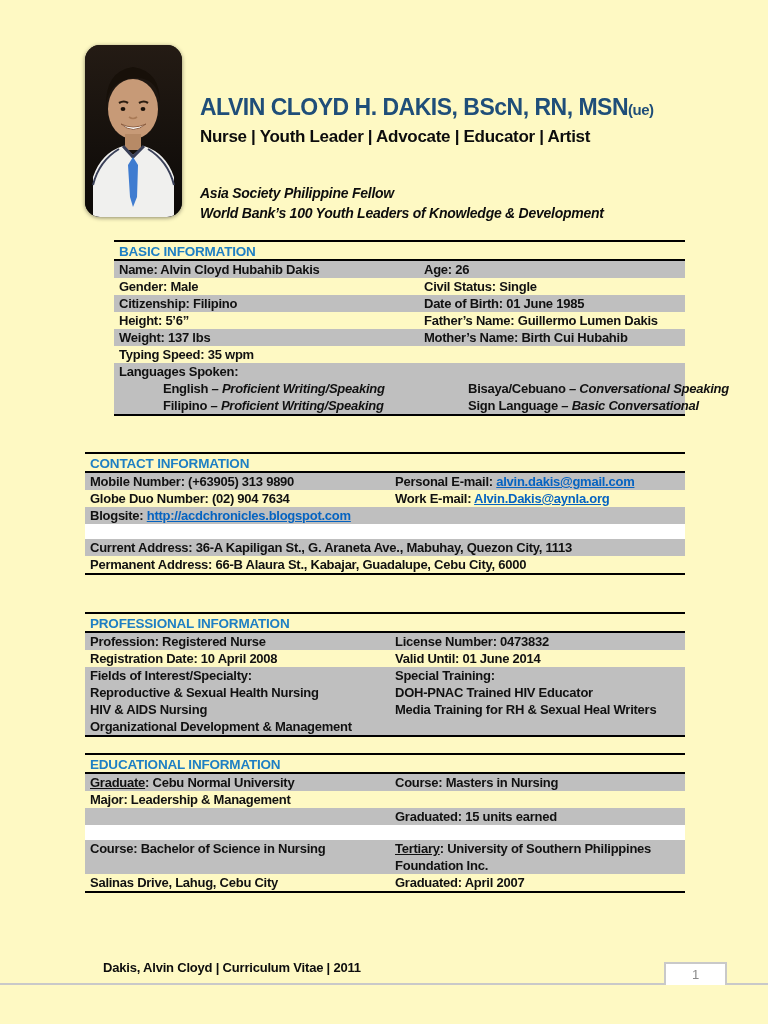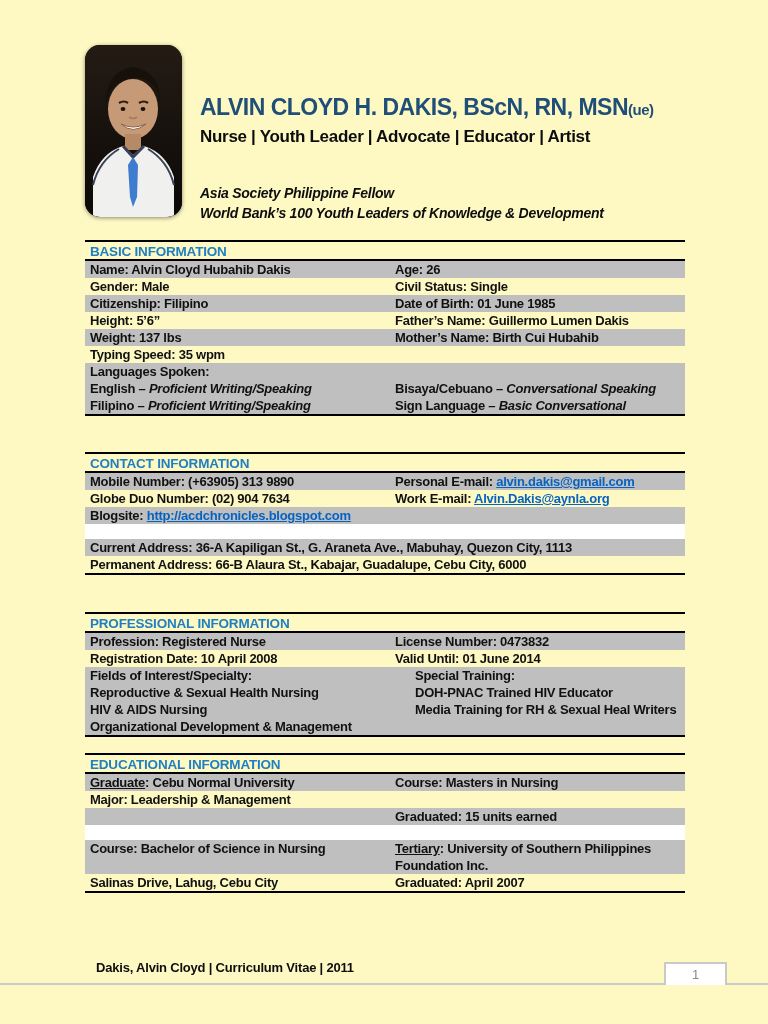--- a/index.html
+++ b/index.html
@@ -37,34 +37,34 @@
     font-size:13.5px; border-bottom:2px solid #000; letter-spacing:-0.2px;
   }
   .row { display:grid; grid-template-columns:305px 1fr; height:17px; line-height:17px; }
   .row.two { height:34px; line-height:17px; }
   .row.full { display:block; }
   .gray { background:#BFBFBF; }
   .cell { padding-left:5px; white-space:nowrap; overflow:visible; }
   .cell.wrap { white-space:normal; }
   .langs { padding:0; }
   .langs .lh { height:17px; line-height:17px; padding-left:5px; }
-  .lgrid { display:grid; grid-template-columns:305px 1fr; }
+  .lgrid { display:grid; grid-template-columns:305px 1fr;padding-left:44px; }
   .lgrid .cell { height:17px; line-height:17px; }
-  .block { display:grid; grid-template-columns:305px 1fr;gap:20px; }
+  .block { display:grid; grid-template-columns:305px 1fr; }
   .block .line { height:17px; line-height:17px; padding-left:5px; white-space:nowrap; }
   i { font-style:italic; }
   .u { text-decoration:underline; }
   .lnk { color:#0563C1; text-decoration:underline; cursor:pointer; }
   .gap { height:15px; background:#fff; }
-  .m1 { margin-bottom:36px; }
+  .m1 { margin-bottom:36px;margin-left:29px; }
   .m2 { margin-bottom:37px; }
   .m3 { margin-bottom:16px; }
   
   .footer {
-    position:absolute; left:96px; top:960px; font-size:13px;
+    position:absolute; left:103px; top:960px; font-size:13px;
     letter-spacing:-0.2px; color:#0d0d0d;
   }
   .pageline {
     position:absolute; left:0; top:983px; width:768px; height:0;
     border-top:2px solid #c9c9c9;
   }
   .pagetab {
     position:absolute; left:664px; top:962px; width:63px; height:23px;
     background:#fff; border:2px solid #c9c9c9; border-bottom:none;
     color:#8a8a8a; font-size:13px; line-height:21px; text-align:center;

